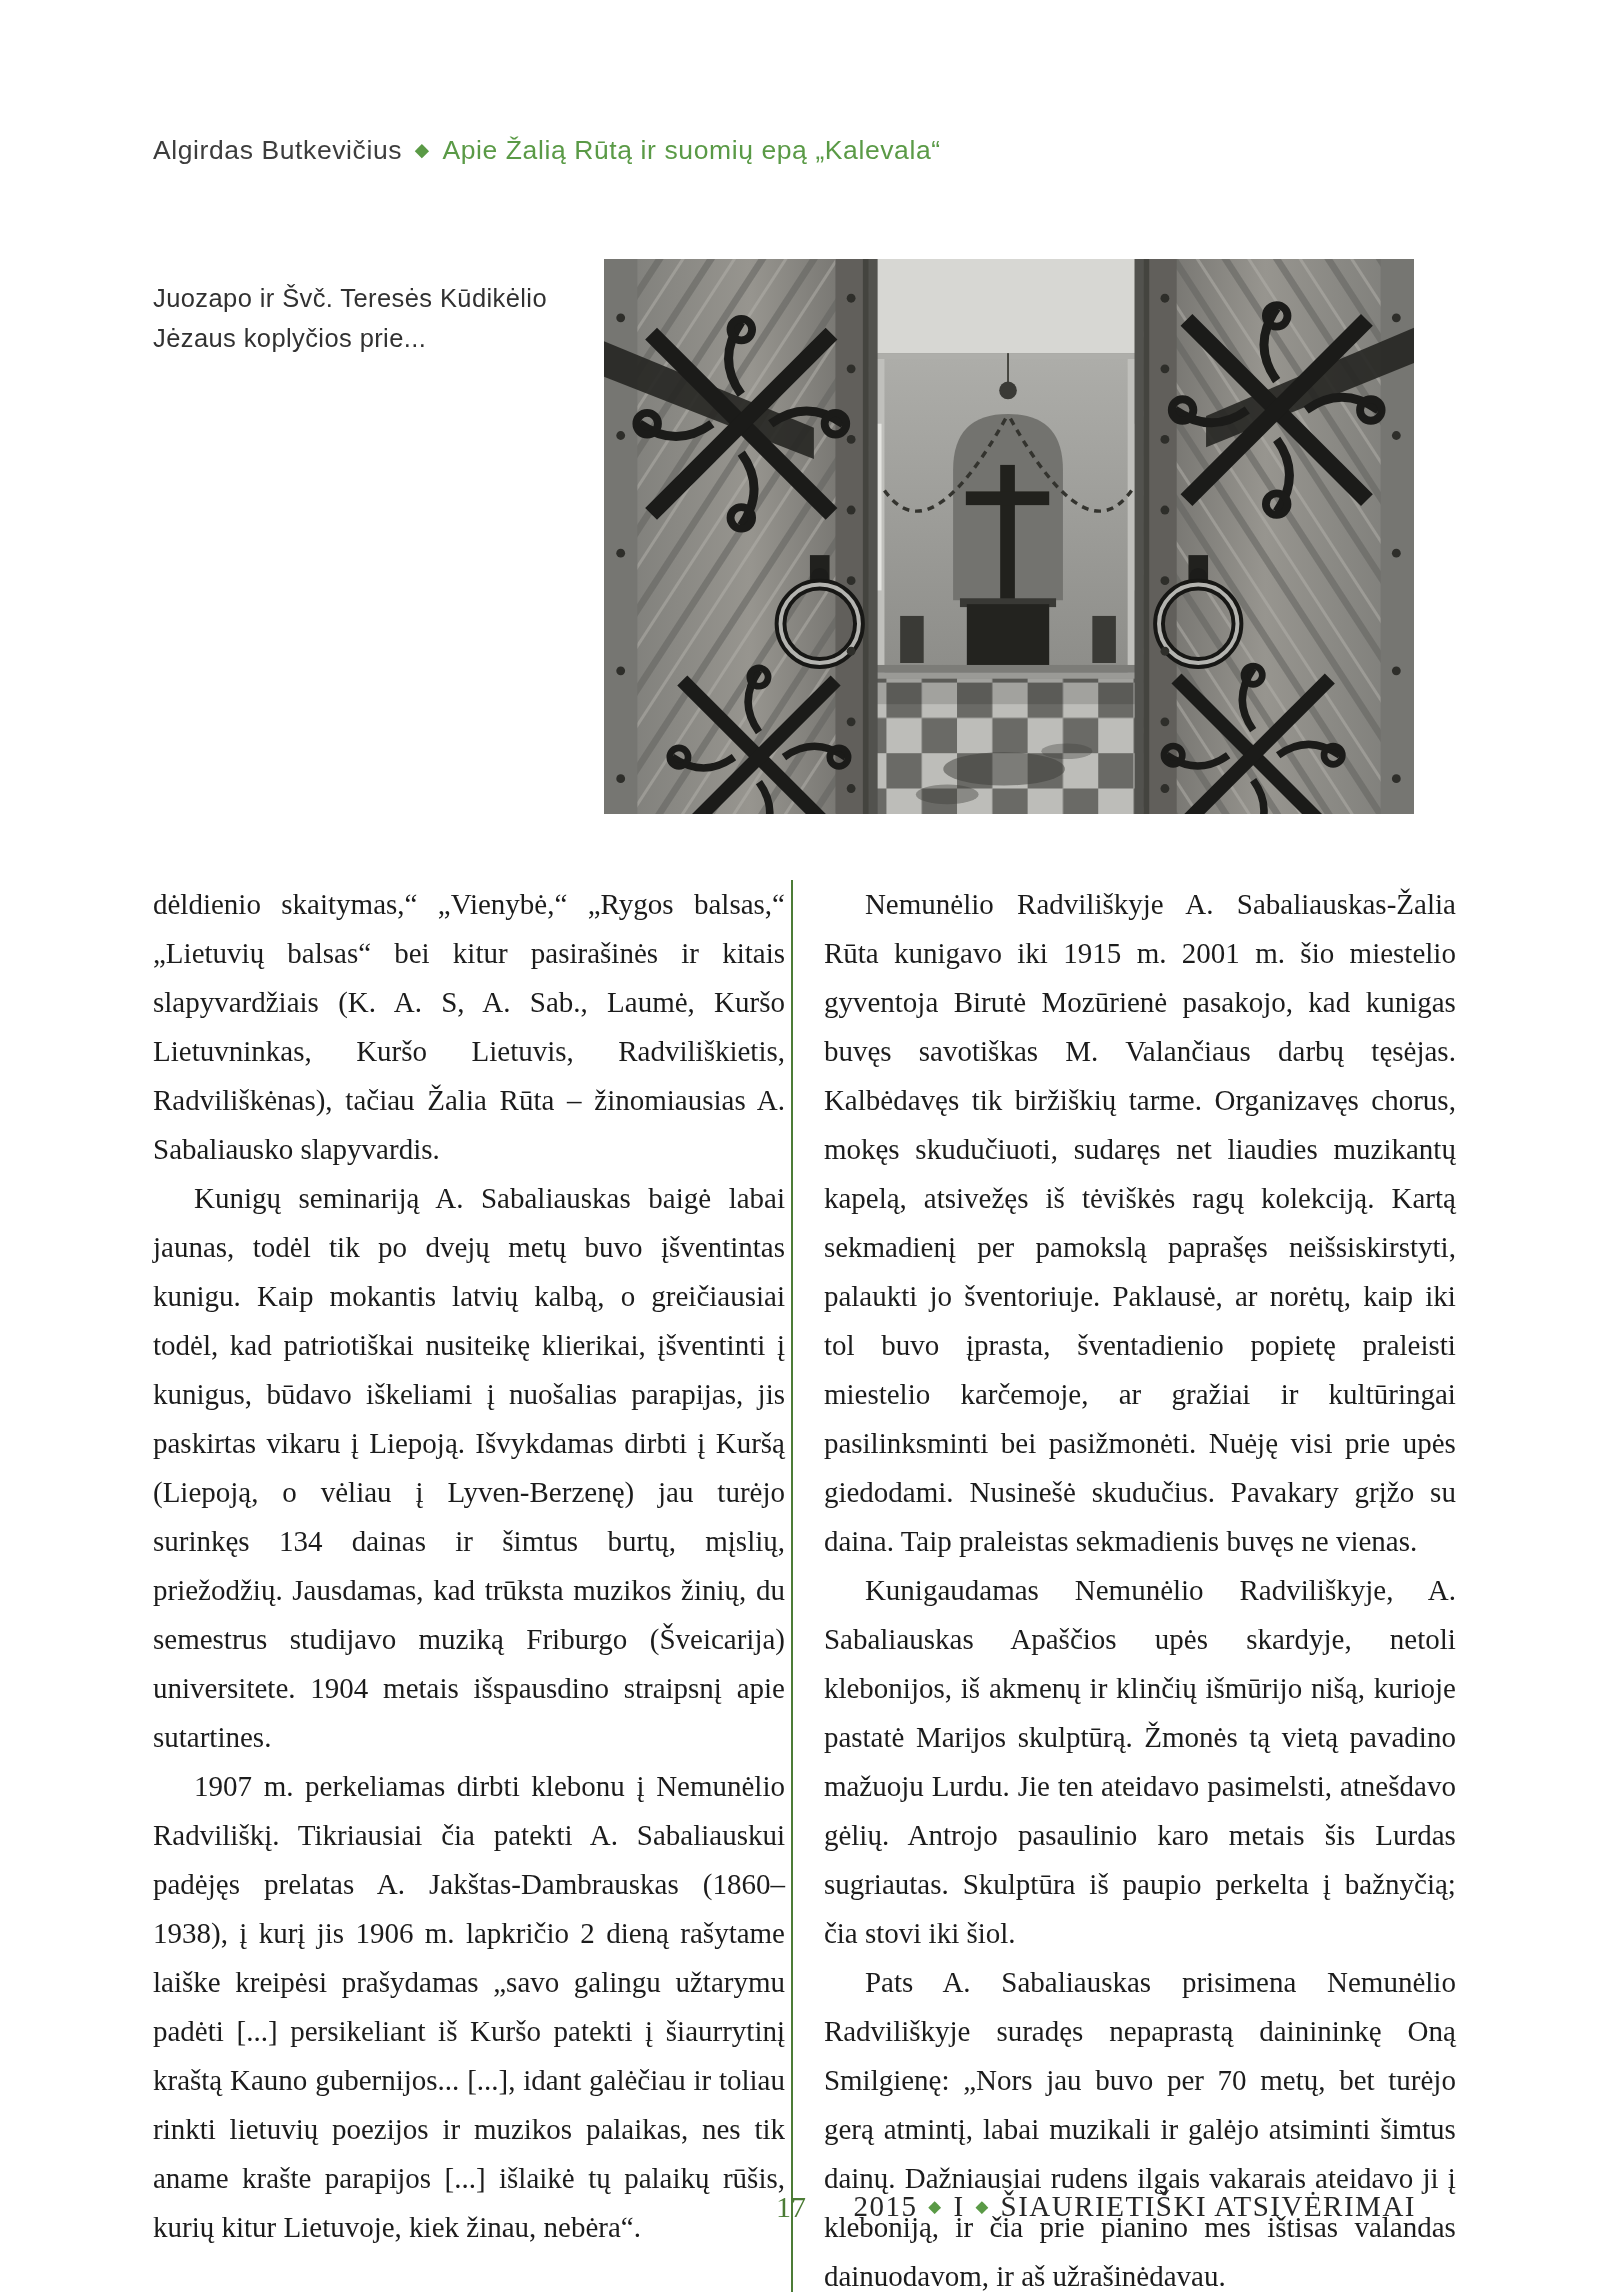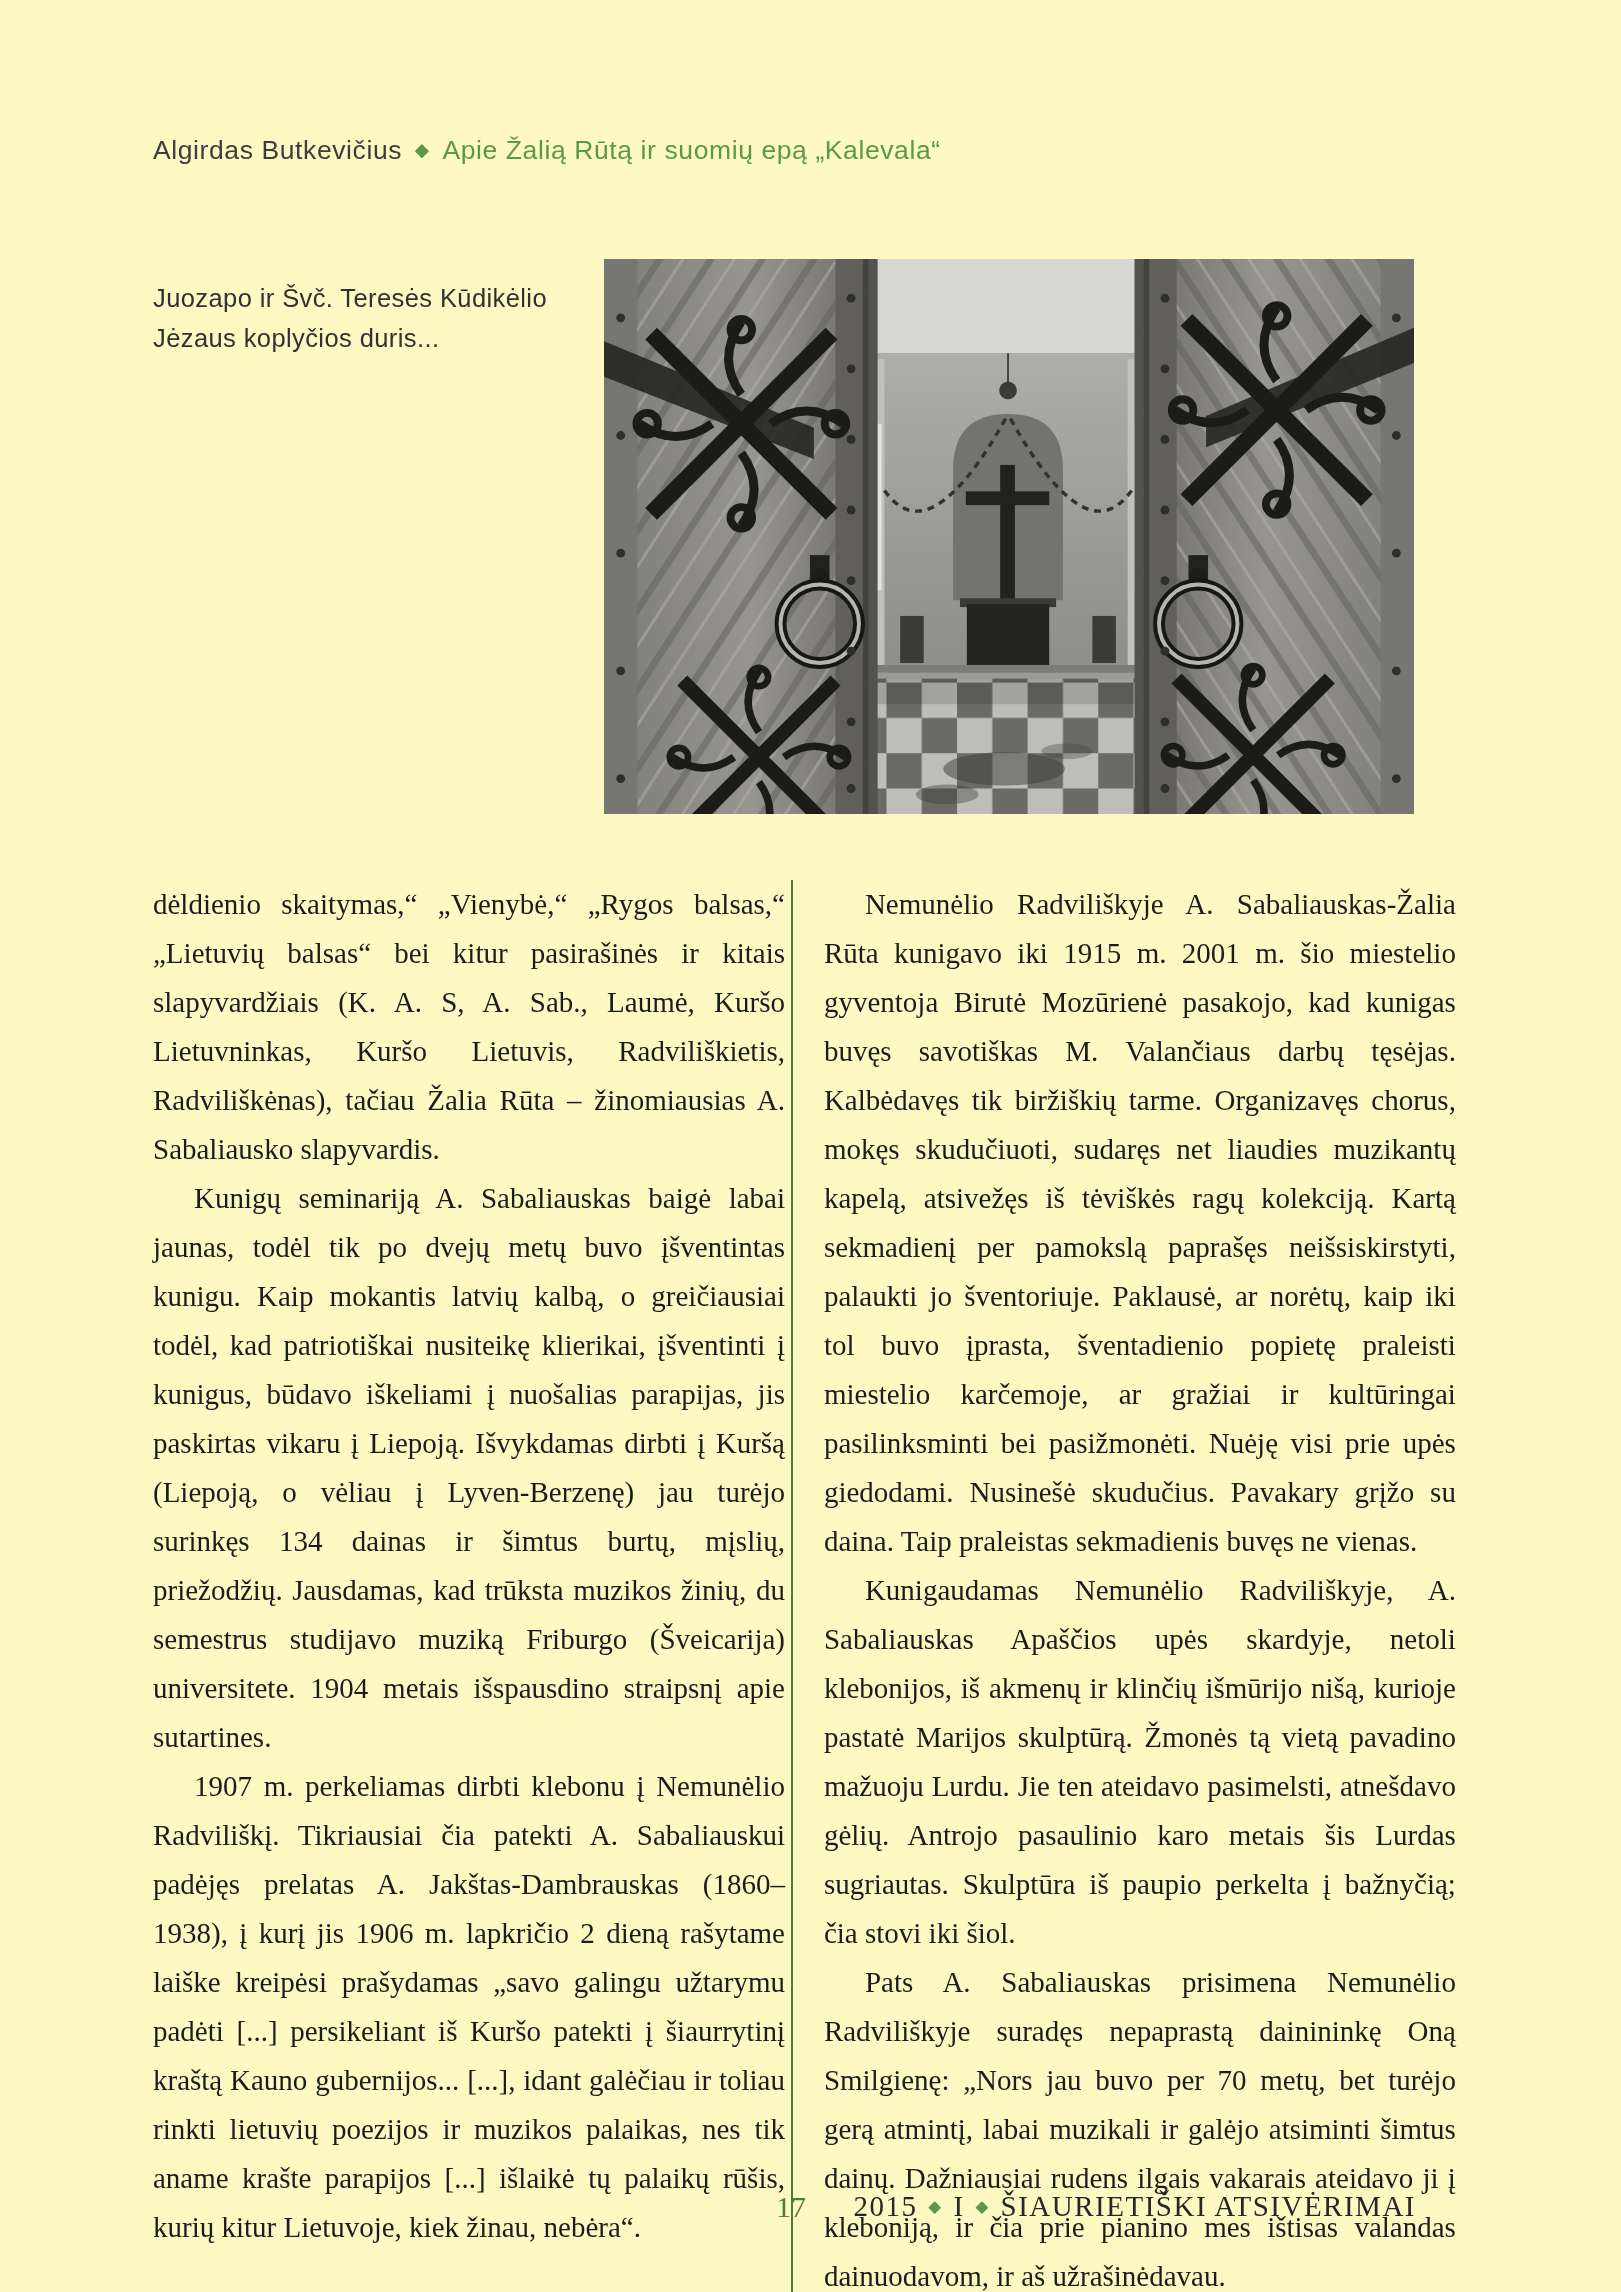--- a/index.html
+++ b/index.html
@@ -1,19 +1,19 @@
 <!DOCTYPE html>
 <html lang="lt" style="--accent-green: #5a9a46; --divider-green: #4c7c36; --body-text: #1c1c1c;"><head>
 <meta charset="utf-8">
 <style>
   html,body{margin:0;padding:0;background:#e8e8e8;}
   .page{
     position:relative;
     width:1621px;height:2293px;
-    background:#fef9c3;
+    background:#ffffff;
     font-family:"Liberation Serif", serif;
     overflow:hidden;
   }
   
   .running-header{
     position:absolute;left:153px;top:135px;
     font-family:"Liberation Sans", sans-serif;
     font-size:26.5px;letter-spacing:0.6px;
     color:#3d3d3d;white-space:nowrap;
   }
@@ -71,21 +71,21 @@
 <body>
 
 <div class="page">
 
   <header class="running-header">
     <span>Algirdas Butkevičius</span><span class="diamond">◆</span><span class="title">Apie Žalią Rūtą ir suomių epą „Kalevala“</span>
   </header>
 
   <div class="caption">
       <div>Juozapo ir Švč. Teresės Kūdikėlio</div>
-      <div>Jėzaus koplyčios duris...</div>
+      <div>Jėzaus koplyčios prie...</div>
     </div>
 
   <figure class="photo">
     <svg viewBox="0 0 826 566" width="810" height="555" role="img">
       <defs>
         <linearGradient id="doorGradL" x1="0" y1="0" x2="1" y2="0">
           <stop offset="0" stop-color="#7c7c78"></stop>
             <stop offset="0.55" stop-color="#97958f"></stop>
             <stop offset="1" stop-color="#6f6e6a"></stop>
         </linearGradient>

